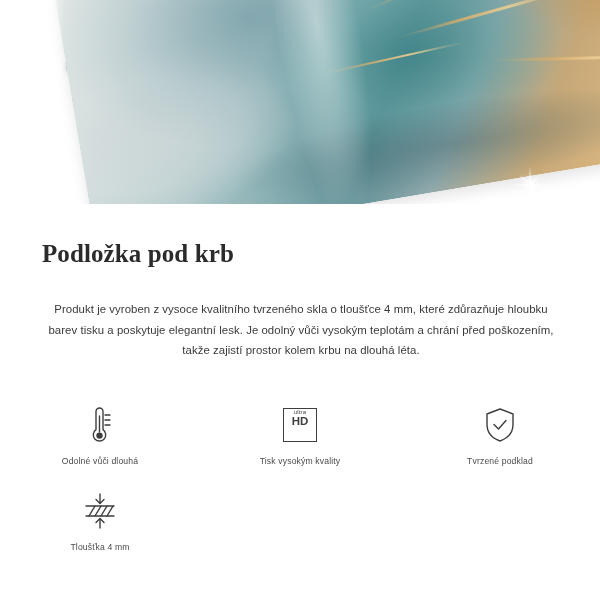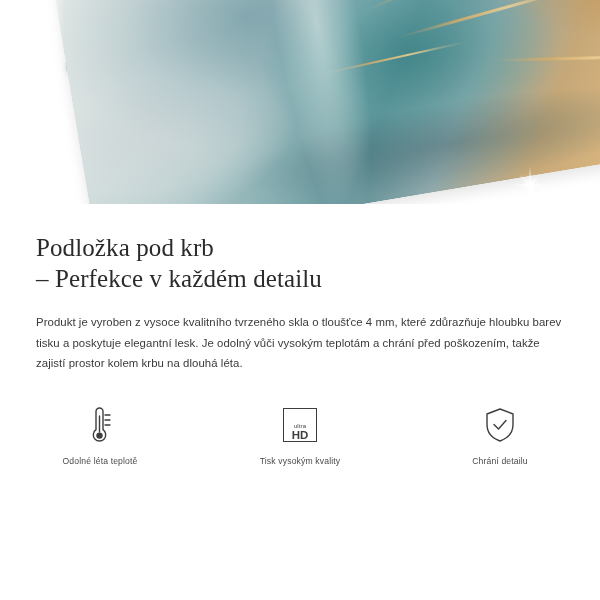--- a/index.html
+++ b/index.html
@@ -142,37 +142,38 @@
   .sparkle.small i.core { width: 4px; height: 4px; margin-left: -2px; margin-top: -2px; box-shadow: 0 0 5px 2px rgba(255,255,255,0.9); }
 
   
   .content {
     position: absolute;
     left: 0;
     top: 222px;
     width: 600px;
   }
   .headline {
-    margin: 0;
+    margin: 6px;
     padding: 10px 48px 0 36px;
     font-family: "Liberation Serif", serif;
-    font-weight: 400;
+    font-weight: 700;
     font-size: 25px;
     line-height: 31px;
     color: #2b2b2b;
     letter-spacing: 0.1px;
   }
   .headline .l2 { display: block; }
   .paragraph {
-    margin: 0;
+    margin: 12px;
     padding: 18px 34px 0 36px;
     font-size: 11.4px;
     line-height: 20.5px;
     color: #3a3a3a;
     letter-spacing: 0.05px;
+    text-align: center;
   }
 
   
   .features {
     position: absolute;
     left: 0;
     top: 396px;
     width: 600px;
     display: grid;
     grid-template-columns: repeat(3, 1fr);
@@ -199,21 +200,21 @@
     letter-spacing: 0.15px;
     text-align: center;
   }
   .hd-badge {
     width: 32px;
     height: 32px;
     border: 1.4px solid #3d3d3d;
     display: flex;
     flex-direction: column;
     align-items: center;
-    justify-content: flex-end;
+    justify-content: flex-start;
     line-height: 1;
   }
   .hd-badge .u {
     font-size: 6px;
     letter-spacing: 0.2px;
     color: #3d3d3d;
     margin-bottom: 1px;
   }
   .hd-badge .hd {
     font-size: 11.5px;
@@ -253,58 +254,74 @@
           <i class="d1"></i>
           <i class="d2"></i>
           <i class="core"></i>
       </div>
     </div>
   </div>
 
   <div class="content">
     <h1 class="headline">
       <span>Podložka pod krb</span>
-      <span class="l2">– Perfekce v každém detailu</span>
     </h1>
     <p class="paragraph">Produkt je vyroben z vysoce kvalitního tvrzeného skla o tloušťce 4 mm, které zdůrazňuje hloubku barev tisku a poskytuje elegantní lesk. Je odolný vůči vysokým teplotám a chrání před poškozením, takže zajistí prostor kolem krbu na dlouhá léta.</p>
   </div>
 
   <div class="features">
 
     <div class="feature">
       <div class="icon-wrap">
         <svg width="36" height="40" viewBox="0 0 36 40" fill="none" stroke="#3d3d3d" stroke-width="1.4" stroke-linecap="round">
           <path d="M14 6.5a3.5 3.5 0 0 1 7 0v18.2a6.2 6.2 0 1 1-7 0V6.5z"></path>
           <line x1="17.5" y1="11" x2="17.5" y2="27"></line>
           <circle cx="17.5" cy="30.6" r="3.2" fill="#3d3d3d" stroke="none"></circle>
           <line x1="23" y1="10" x2="28" y2="10"></line>
           <line x1="23" y1="15" x2="28" y2="15"></line>
           <line x1="23" y1="20" x2="28" y2="20"></line>
         </svg>
       </div>
-      <div class="caption">Odolné léta teplotě</div>
+      <div class="caption">Odolné vůči dlouhá</div>
     </div>
 
     <div class="feature">
       <div class="icon-wrap">
         <div class="hd-badge">
           <span class="u">ultra</span>
           <span class="hd">HD</span>
         </div>
       </div>
       <div class="caption">Tisk vysokým kvality</div>
     </div>
 
     <div class="feature">
       <div class="icon-wrap">
         <svg width="34" height="40" viewBox="0 0 34 40" fill="none" stroke="#3d3d3d" stroke-width="1.4" stroke-linecap="round" stroke-linejoin="round">
           <path d="M17 4 L30 9 v10.5c0 8.2-5.6 13.8-13 16.5-7.4-2.7-13-8.3-13-16.5V9L17 4z"></path>
           <polyline points="11,19.5 15.5,24 23,15.5"></polyline>
         </svg>
       </div>
-      <div class="caption">Chrání detailu</div>
-    </div>
-
-
-
+      <div class="caption">Tvrzené podklad</div>
+    </div>
+
+
+
+    <div class="feature">
+      <div class="icon-wrap">
+        <svg width="40" height="40" viewBox="0 0 40 40" fill="none" stroke="#3d3d3d" stroke-width="1.4" stroke-linecap="round" stroke-linejoin="round">
+          <line x1="20" y1="3" x2="20" y2="12"></line>
+          <polyline points="16,8.5 20,12.5 24,8.5"></polyline>
+          <line x1="6" y1="15" x2="34" y2="15"></line>
+          <line x1="6" y1="25" x2="34" y2="25"></line>
+          <line x1="9" y1="25" x2="15" y2="15"></line>
+          <line x1="15" y1="25" x2="21" y2="15"></line>
+          <line x1="21" y1="25" x2="27" y2="15"></line>
+          <line x1="27" y1="25" x2="33" y2="15"></line>
+          <line x1="20" y1="37" x2="20" y2="28"></line>
+          <polyline points="16,31.5 20,27.5 24,31.5"></polyline>
+        </svg>
+      </div>
+      <div class="caption">Tloušťka 4 mm</div>
+    </div>
 
   </div>
 </div>
 
 </body></html>

